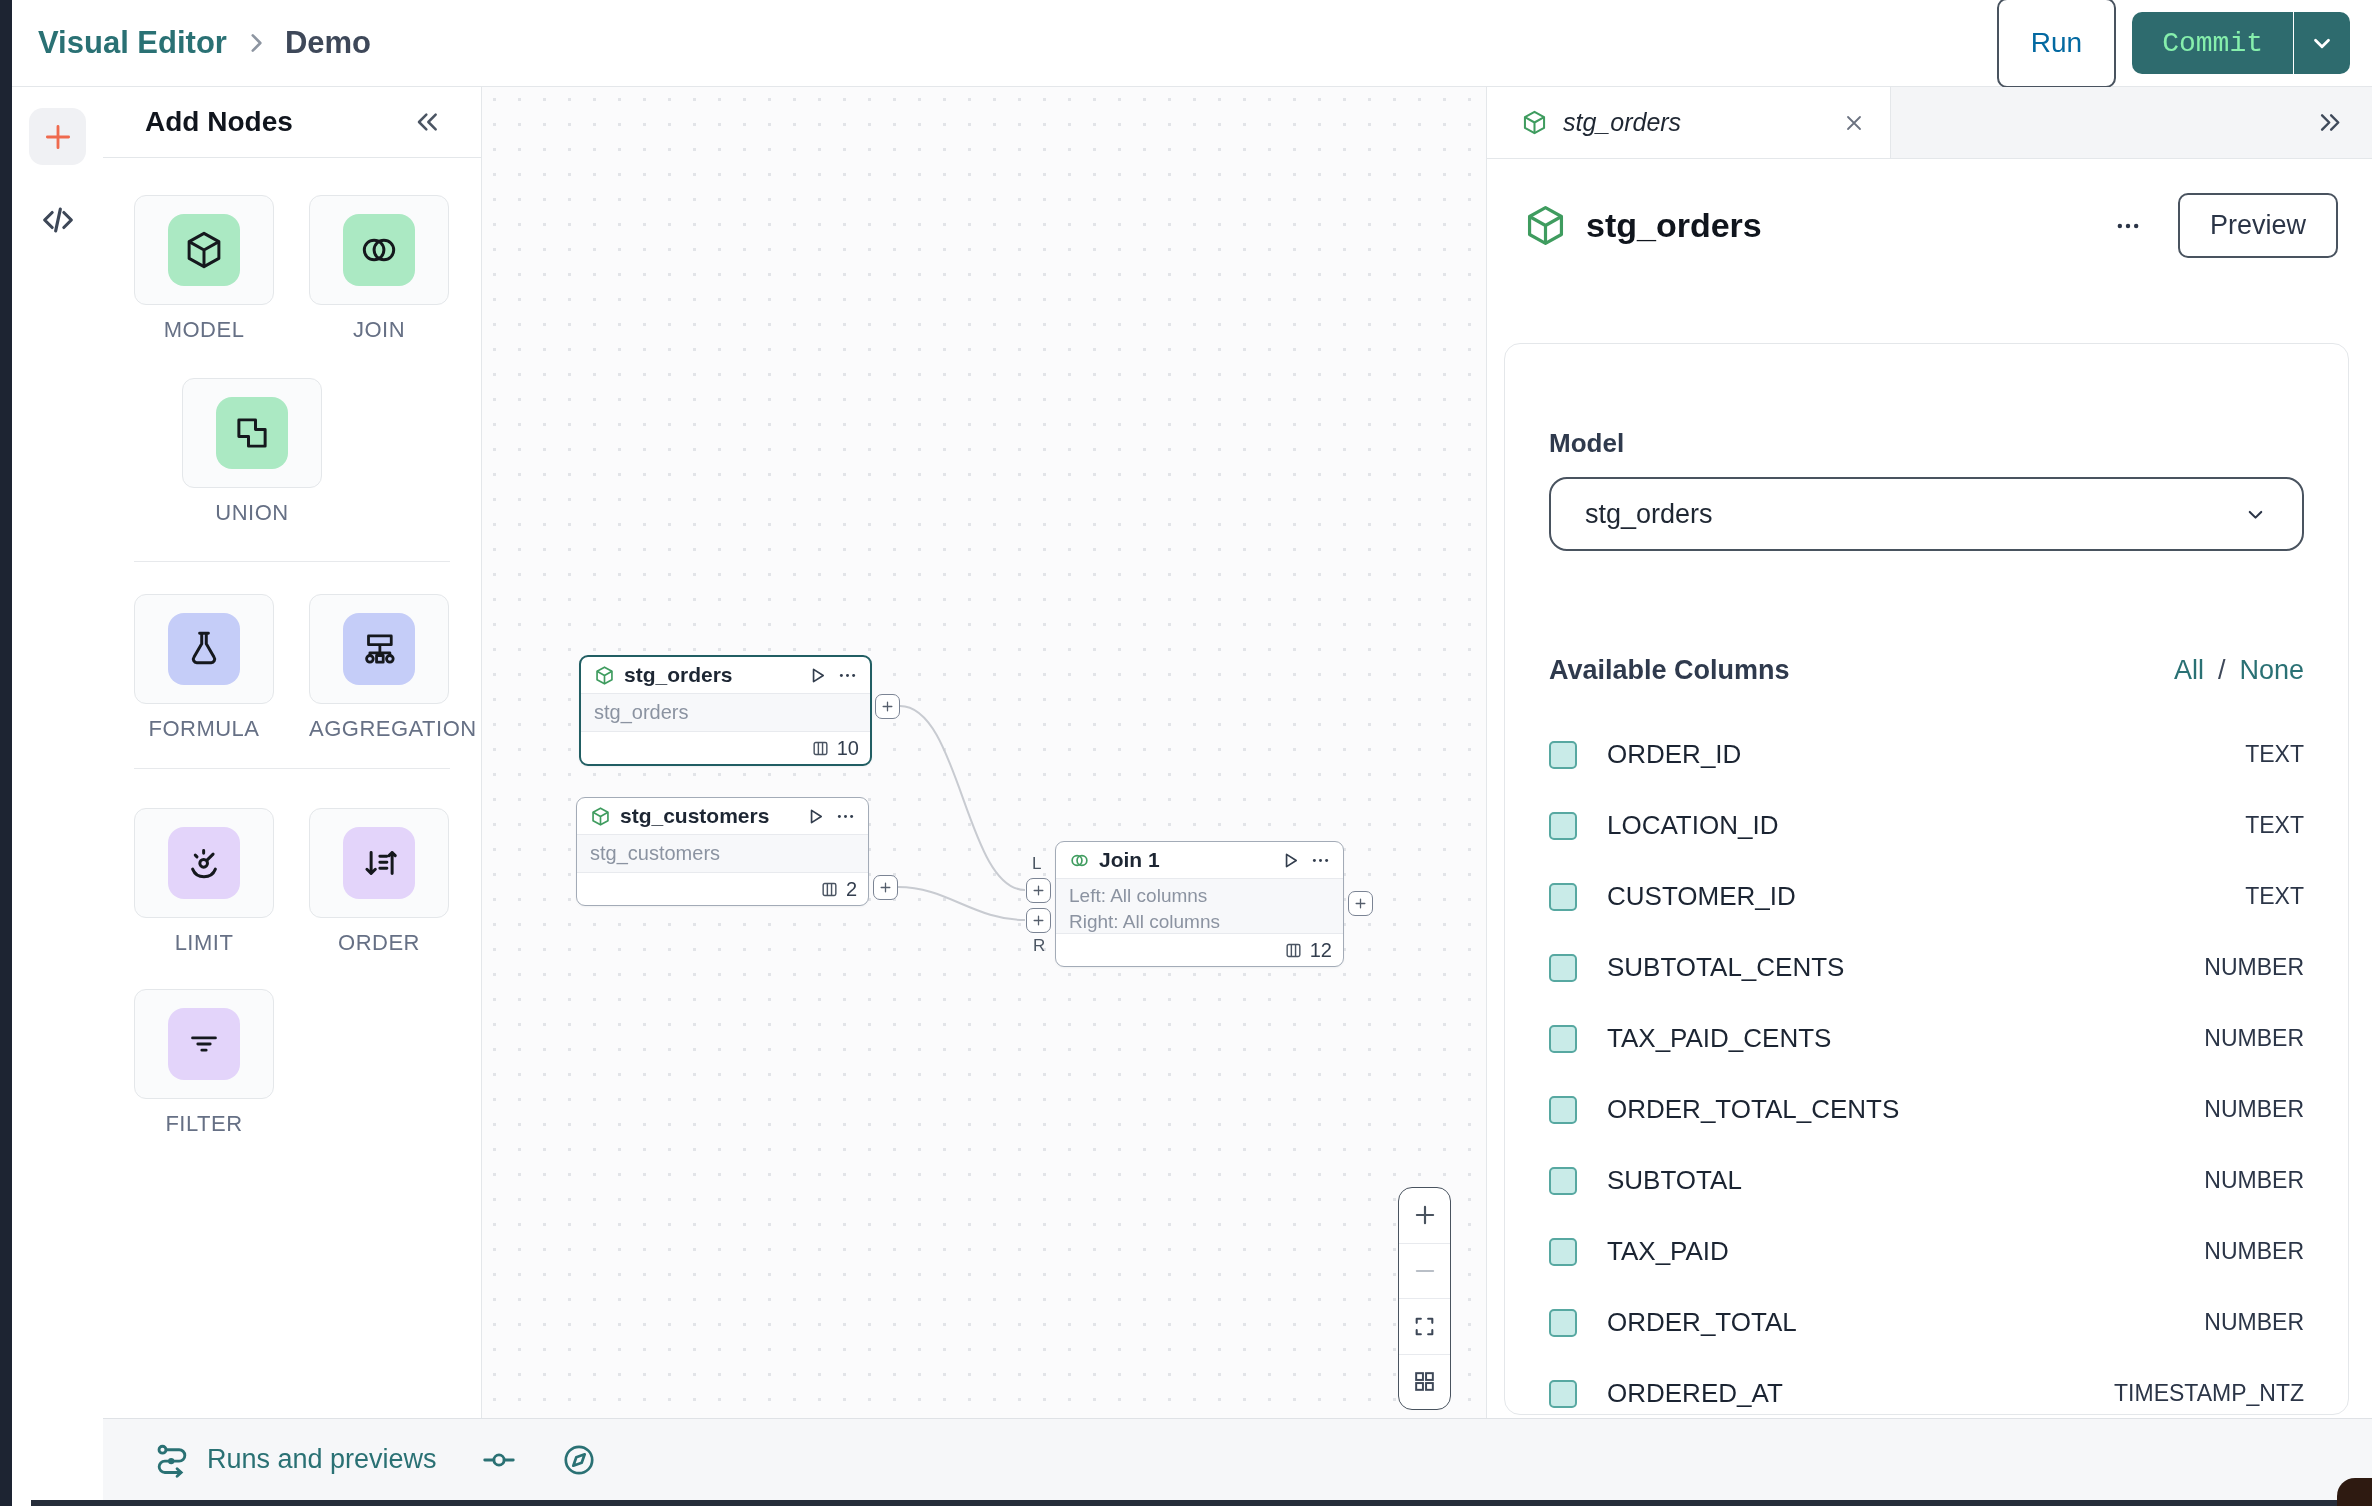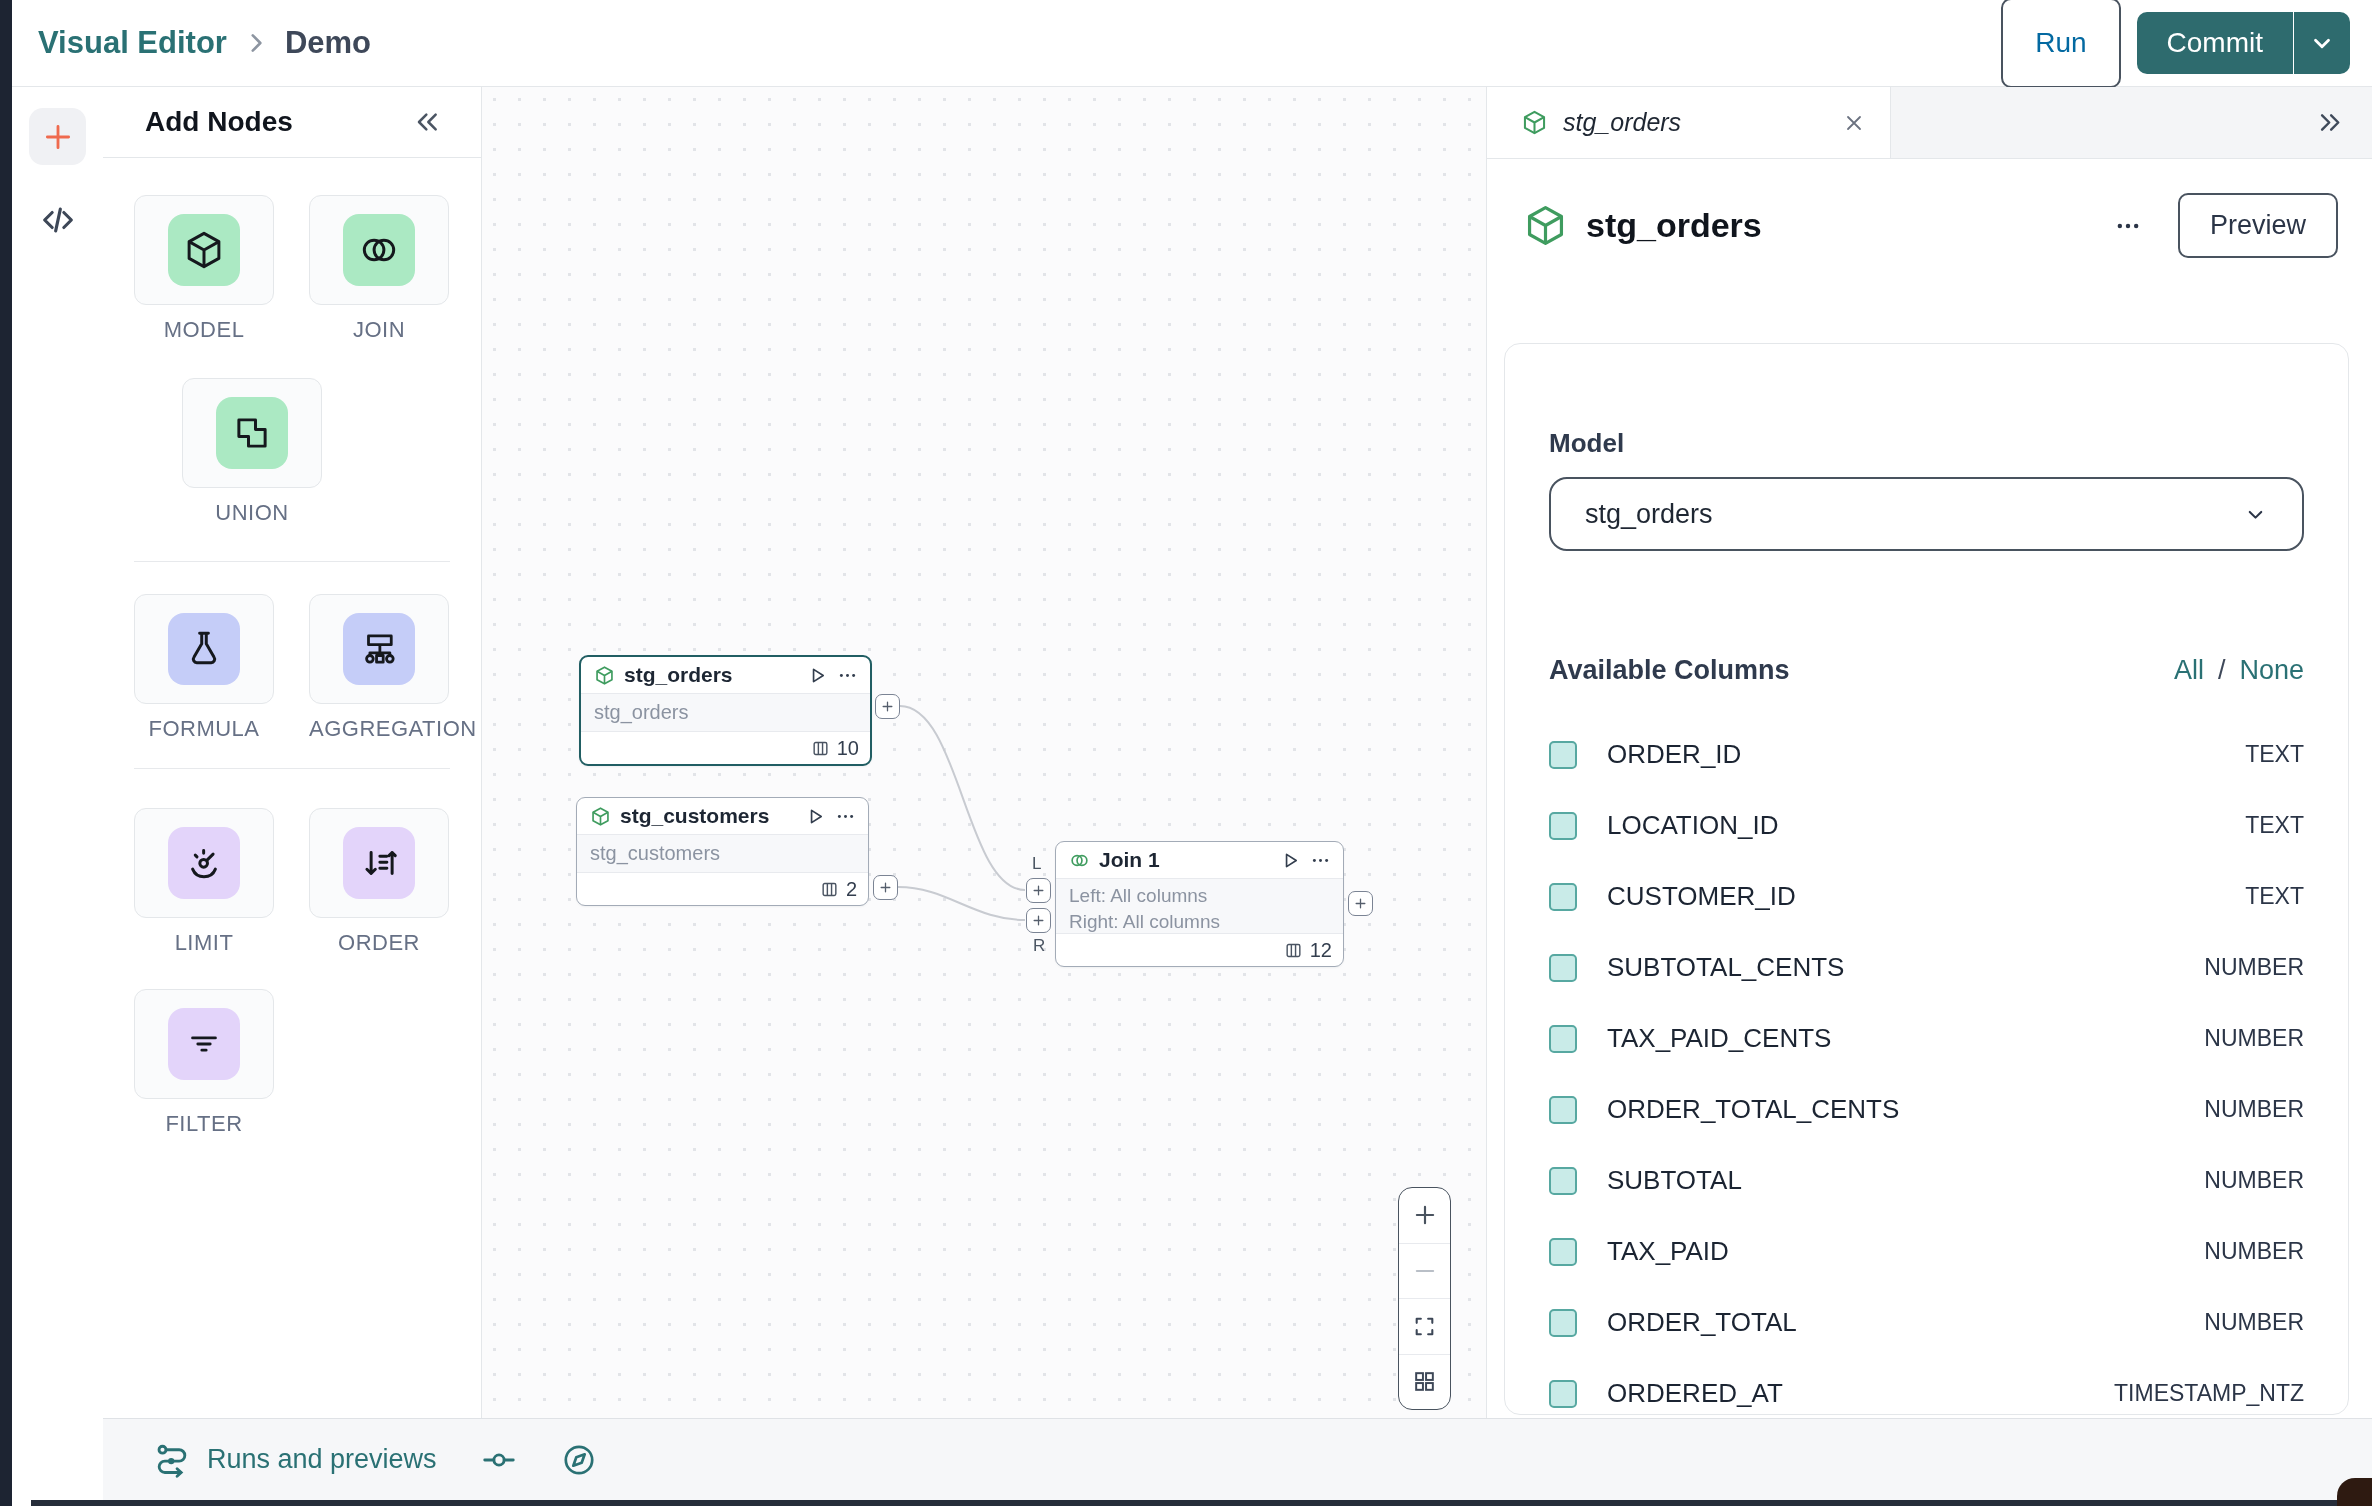--- a/index.html
+++ b/index.html
@@ -13,22 +13,22 @@
   
   .topbar{position:absolute;left:12px;top:0;right:0;height:87px;background:#fff;
           border-bottom:1px solid #e4e7ea;display:flex;align-items:center;padding:0 22px 0 26px;box-sizing:border-box;}
   .crumb-root{font-size:31px;font-weight:700;color:#2a7174;}
   .crumb-sep{margin:0 16px;display:flex;align-items:center;}
   .crumb-page{font-size:31px;font-weight:700;color:#3e4859;}
   .topbar-spacer{flex:1;}
   .btn-run{height:62px;padding:12px 32px;background:#fff;border:2px solid #49535f;border-radius:10px;
            font-size:28px;color:#0369a1;display:flex;align-items:center;cursor:pointer;}
   .btn-commit-group{display:flex;margin-left:16px;height:62px;border-radius:10px;overflow:hidden;}
-  .btn-commit{background:#2e6b6e;color:#ffffff;font-size:28px;display:flex;align-items:center;
-              padding:16px 30px;border-right:1.5px solid #fff;cursor:pointer;}
+  .btn-commit{background:#2e6b6e;color:#86efac;font-size:28px;display:flex;align-items:center;
+              padding:16px 30px;border-right:1.5px solid #fff;cursor:pointer;font-family:Liberation Mono, monospace;}
   .btn-commit-caret{background:#2e6b6e;width:56px;display:flex;align-items:center;justify-content:center;cursor:pointer;}
 
   
   .left-rail{position:absolute;left:12px;top:87px;width:91px;bottom:0;background:#fff;border-right:1px solid #e4e7ea;}
   .rail-add{position:absolute;left:17px;top:21px;width:57px;height:57px;background:#f0f1f4;border-radius:14px;
             display:flex;align-items:center;justify-content:center;cursor:pointer;}
   .rail-code{position:absolute;left:26px;top:113px;cursor:pointer;}
 
   
   .add-nodes{position:absolute;left:103px;top:87px;width:379px;bottom:88px;background:#fff;

